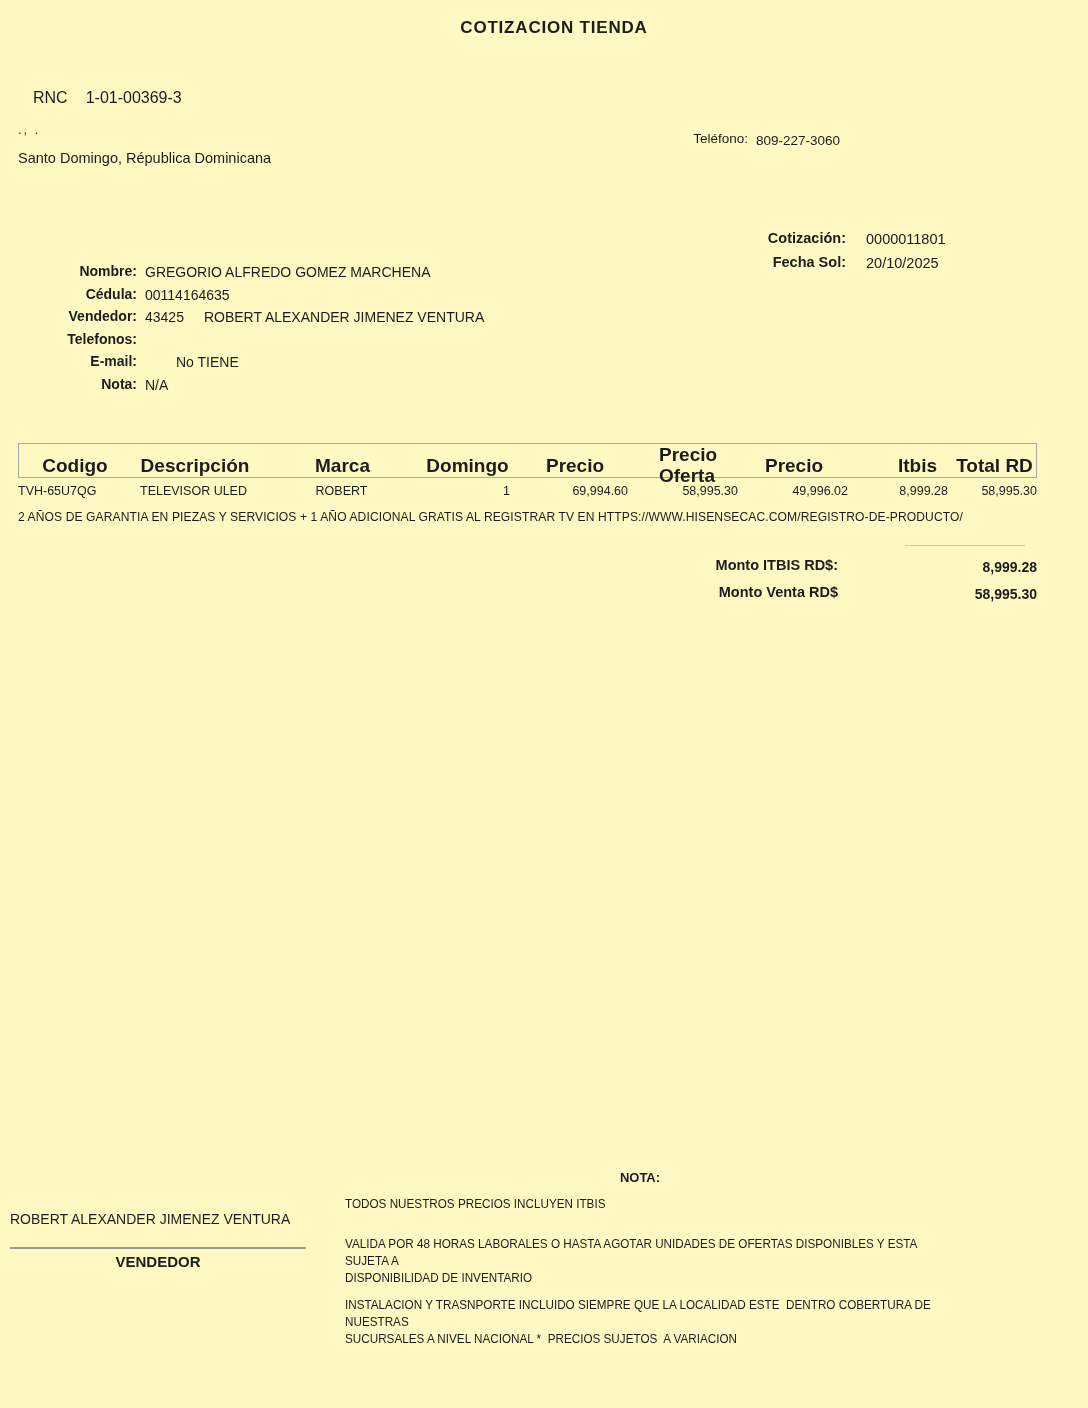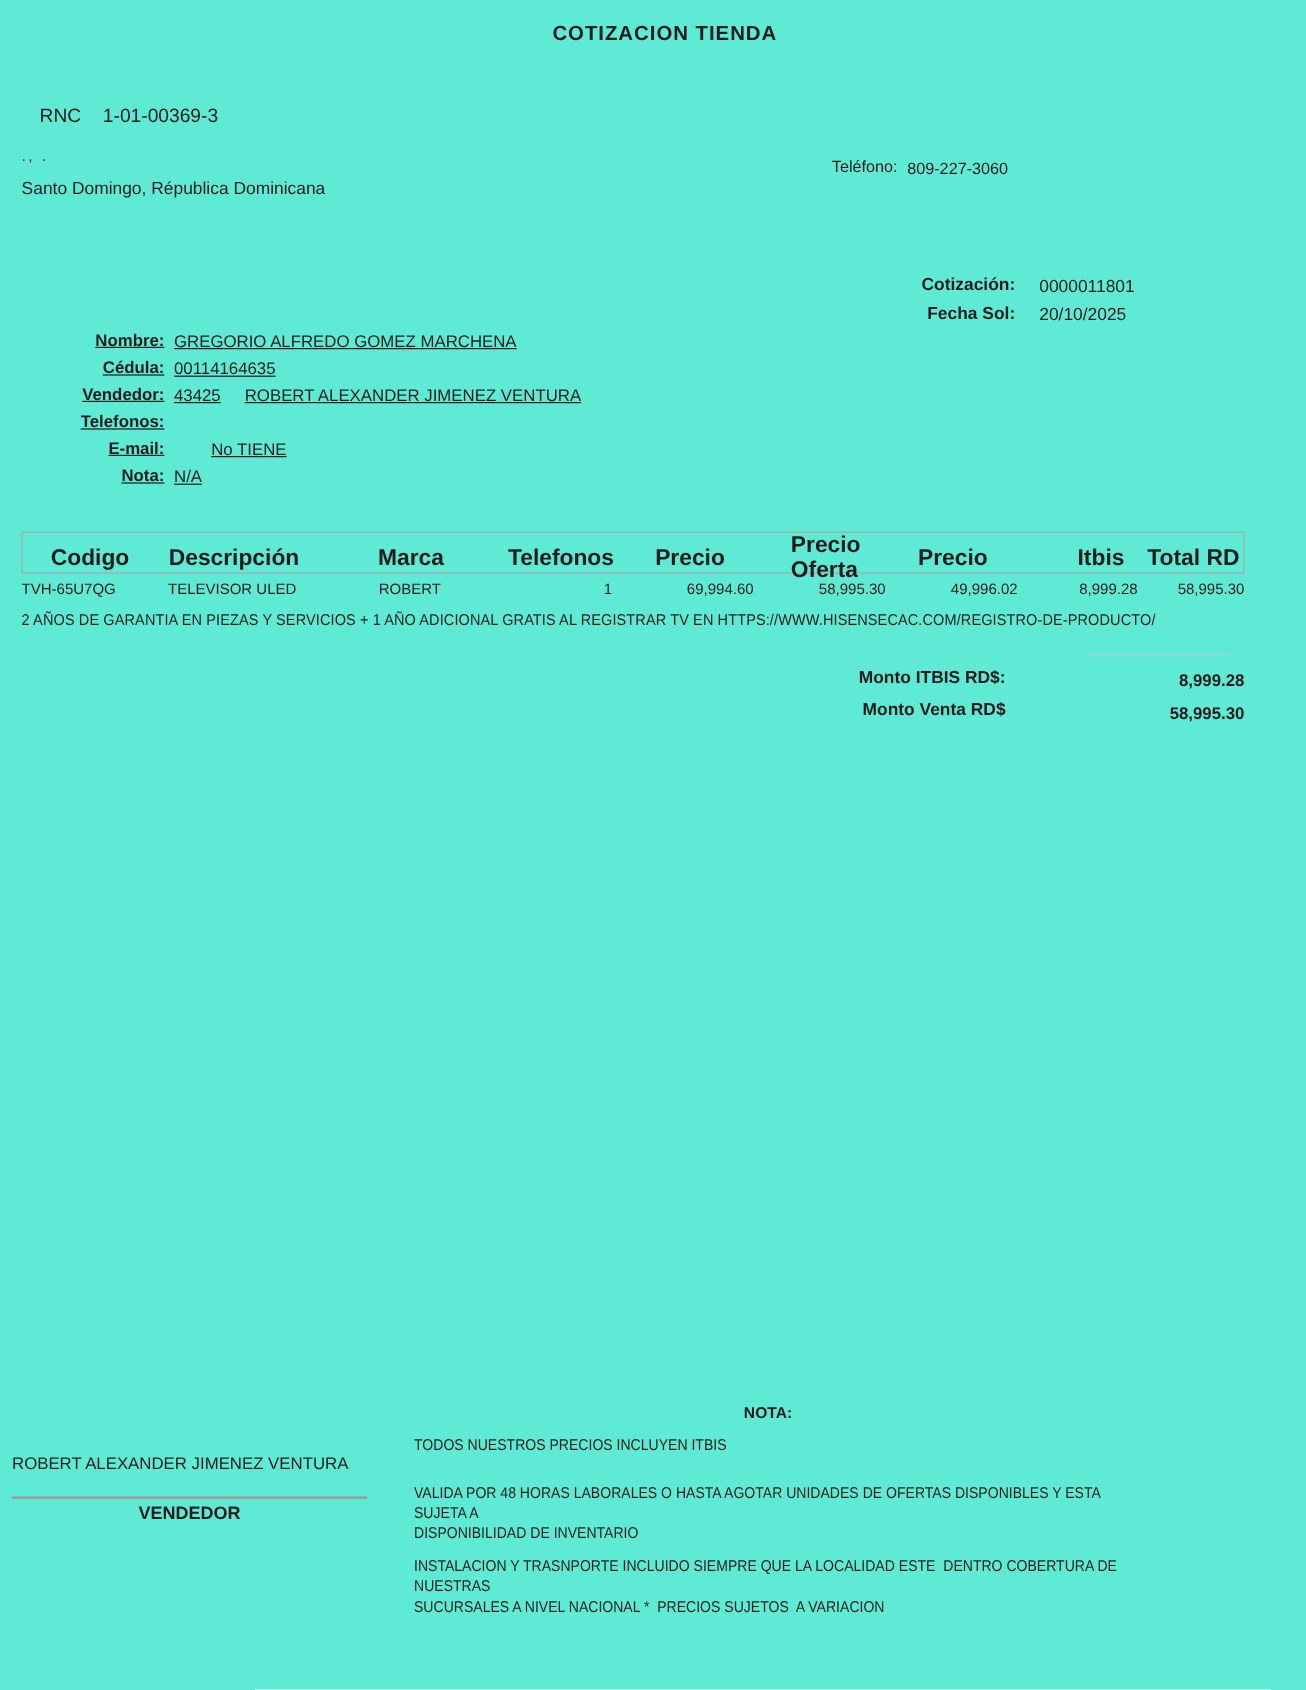--- a/index.html
+++ b/index.html
@@ -1,19 +1,19 @@
 <!DOCTYPE html>
 <html><head>
 <meta charset="utf-8">
 <style>
   html,body{margin:0;padding:0;background:#ffffff;}
   .page{
     position:relative;
     width:1088px;height:1408px;
-    background:#5eead4;
+    background:#fef9c3;
     font-family:"Liberation Sans", sans-serif;
     color:#1c1c1c;
     overflow:hidden;
   }
   .abs{position:absolute;}
   .title{
     left:0;top:18px;width:1088px;
     text-align:center;
     font-size:17px;font-weight:bold;letter-spacing:.8px;
     padding-left:20px;box-sizing:border-box;
@@ -27,21 +27,21 @@
   .contact-row .lbl{width:248px;text-align:right;}
   .contact-row .val{margin-left:8px;position:relative;top:2px;}
   .phone-row{top:131px;}
   .mail-row{top:160px;}
 
   .quote-block{left:740px;top:230px;width:300px;font-size:14.5px;}
   .quote-row{display:flex;margin-bottom:8px;}
   .quote-row .lbl{width:106px;text-align:right;font-weight:bold;}
   .quote-row .val{margin-left:20px;position:relative;top:1px;}
 
-  .cust{left:0;top:275px;width:620px;font-size:14px;text-decoration:underline;}
+  .cust{left:0;top:263px;width:620px;font-size:14px;}
   .cust-row{display:flex;margin-bottom:6.5px;}
   .cust-row .lbl{width:137px;text-align:right;font-weight:bold;}
   .cust-row .val{margin-left:8px;position:relative;top:1px;}
   .cust-row .val2{margin-left:20px;}
   .gap-top{margin-top:5px;gap:31px;}
 
   .items{left:18px;top:443px;width:1019px;}
   .thead{
     display:grid;
     grid-template-columns:102px 148px 147px 103px 112px 108px 110px 102px 87px;
@@ -153,21 +153,21 @@
       <span class="lbl">Nota:</span>
       <span class="val">N/A</span>
     </div>
   </div>
 
   <div class="abs items">
     <div class="thead">
       <div class="h1">Codigo</div>
       <div>Descripción</div>
       <div>Marca</div>
-      <div>Telefonos</div>
+      <div>Domingo</div>
       <div>Precio</div>
       <div class="h6"><span>Precio Oferta</span></div>
       <div>Precio</div>
       <div class="h8">Itbis</div>
       <div class="h9">Total RD</div>
     </div>
     <div class="trow">
       <div class="c1">TVH-65U7QG</div>
       <div class="c2">TELEVISOR ULED</div>
       <div class="c3">ROBERT</div>

